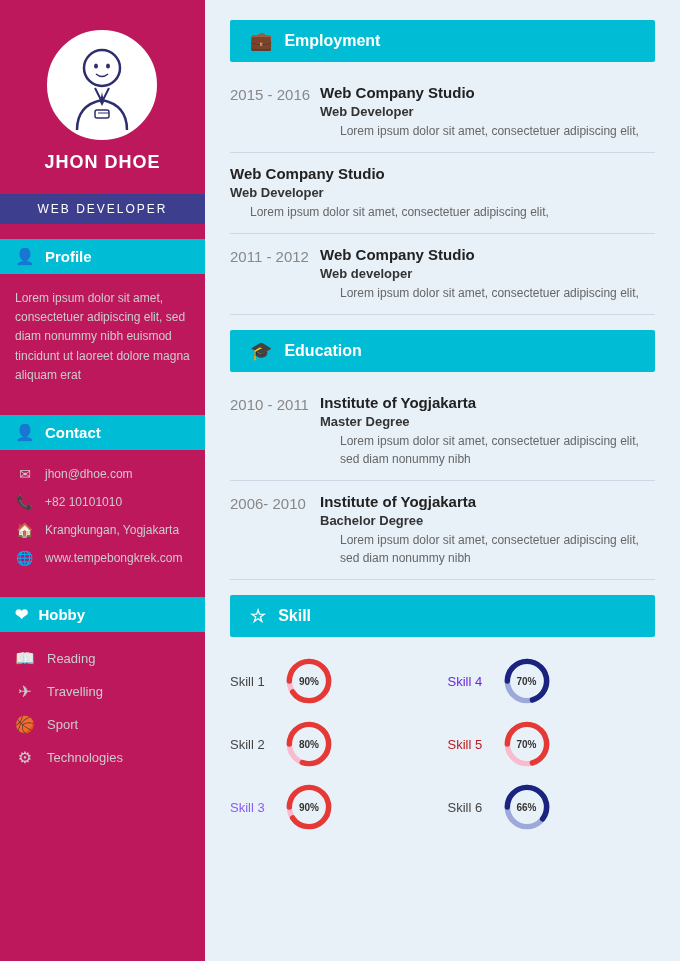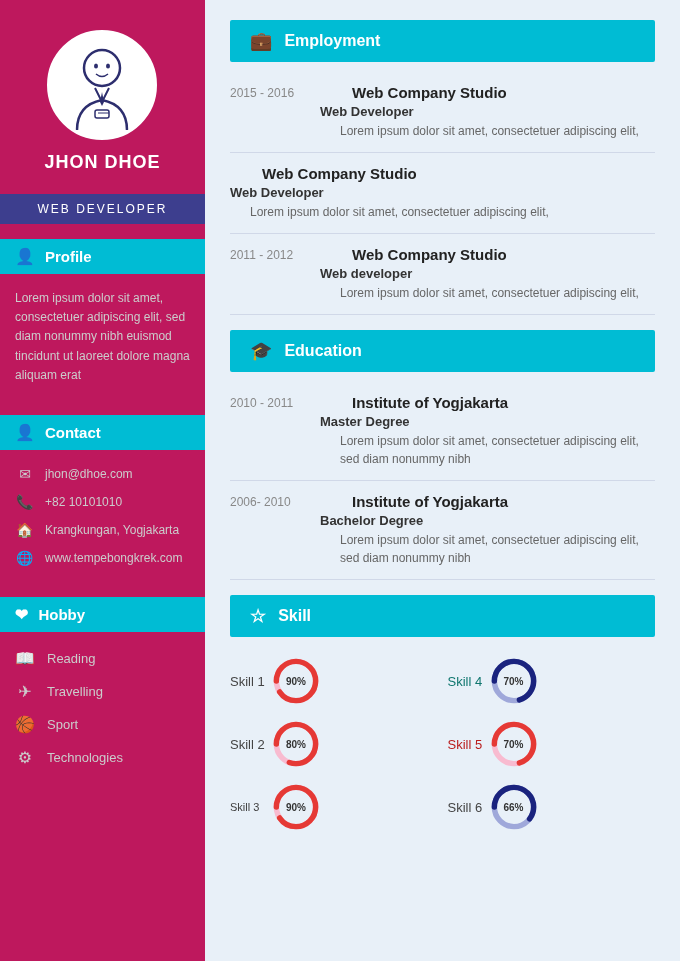--- a/index.html
+++ b/index.html
@@ -154,35 +154,34 @@
       padding: 12px 0;
       border-bottom: 1px solid #d0d8e8;
     }
 
     .entry:last-child {
       border-bottom: none;
     }
 
     .entry-date {
       min-width: 90px;
-      font-size: 12px;
+      font-size: 15px;
       color: #888;
       padding-top: 2px;
     }
 
     .entry-details {
       flex: 1;
     }
 
     .entry-company {
       font-size: 15px;
       font-weight: bold;
       color: #222;
       margin-bottom: 3px;
-      margin-left: 32px;
     }
 
     .entry-role {
       font-size: 13px;
       font-weight: bold;
       color: #333;
       margin-bottom: 3px;
     }
 
     .entry-desc {
@@ -195,21 +194,21 @@
     .skills-grid {
       display: grid;
       grid-template-columns: 1fr 1fr;
       gap: 15px 10px;
       padding: 10px 0;
     }
 
     .skill-item {
       display: flex;
       align-items: center;
-      gap: 0;
+      gap: 13px;
       font-size: 13px;
       color: #444;
     }
 
     .donut-container {
       position: relative;
       width: 48px;
       height: 48px;
     }
 
@@ -381,21 +380,21 @@
       <span style="min-width:42px;font-size:13px;color:#444;">Skill 1</span>
       <div class="donut-container">
         <svg viewBox="0 0 44 44">
           <circle cx="22" cy="22" r="18" fill="none" stroke="#f8bbd0" stroke-width="5"></circle>
           <circle cx="22" cy="22" r="18" fill="none" stroke="#e53935" stroke-width="5" stroke-dasharray="101.8 11.3" stroke-linecap="round" transform="rotate(-90 22 22)"></circle>
         </svg>
         <div class="donut-label">90%</div>
       </div>
     </div>
       <div class="skill-item">
-      <span style="min-width:42px;font-size:13px;color:#0f766e;">Skill 4</span>
+      <span style="min-width:42px;font-size:13px;color:#6d28d9;">Skill 4</span>
       <div class="donut-container">
         <svg viewBox="0 0 44 44">
           <circle cx="22" cy="22" r="18" fill="none" stroke="#9fa8da" stroke-width="5"></circle>
           <circle cx="22" cy="22" r="18" fill="none" stroke="#1a237e" stroke-width="5" stroke-dasharray="79.2 33.9" stroke-linecap="round" transform="rotate(-90 22 22)"></circle>
         </svg>
         <div class="donut-label">70%</div>
       </div>
     </div>
       <div class="skill-item">
       <span style="min-width:42px;font-size:13px;color:#444;">Skill 2</span>
@@ -411,21 +410,21 @@
       <span style="min-width:42px;font-size:13px;color:#b91c1c;">Skill 5</span>
       <div class="donut-container">
         <svg viewBox="0 0 44 44">
           <circle cx="22" cy="22" r="18" fill="none" stroke="#f8bbd0" stroke-width="5"></circle>
           <circle cx="22" cy="22" r="18" fill="none" stroke="#e53935" stroke-width="5" stroke-dasharray="79.2 33.9" stroke-linecap="round" transform="rotate(-90 22 22)"></circle>
         </svg>
         <div class="donut-label">70%</div>
       </div>
     </div>
       <div class="skill-item">
-      <span style="min-width:42px;font-size:11px;color:#404040;">Skill 3</span>
+      <span style="min-width:42px;font-size:13px;color:#8b5cf6;">Skill 3</span>
       <div class="donut-container">
         <svg viewBox="0 0 44 44">
           <circle cx="22" cy="22" r="18" fill="none" stroke="#f8bbd0" stroke-width="5"></circle>
           <circle cx="22" cy="22" r="18" fill="none" stroke="#e53935" stroke-width="5" stroke-dasharray="101.8 11.3" stroke-linecap="round" transform="rotate(-90 22 22)"></circle>
         </svg>
         <div class="donut-label">90%</div>
       </div>
     </div>
       <div class="skill-item">
       <span style="min-width:42px;font-size:13px;color:#444;">Skill 6</span>

